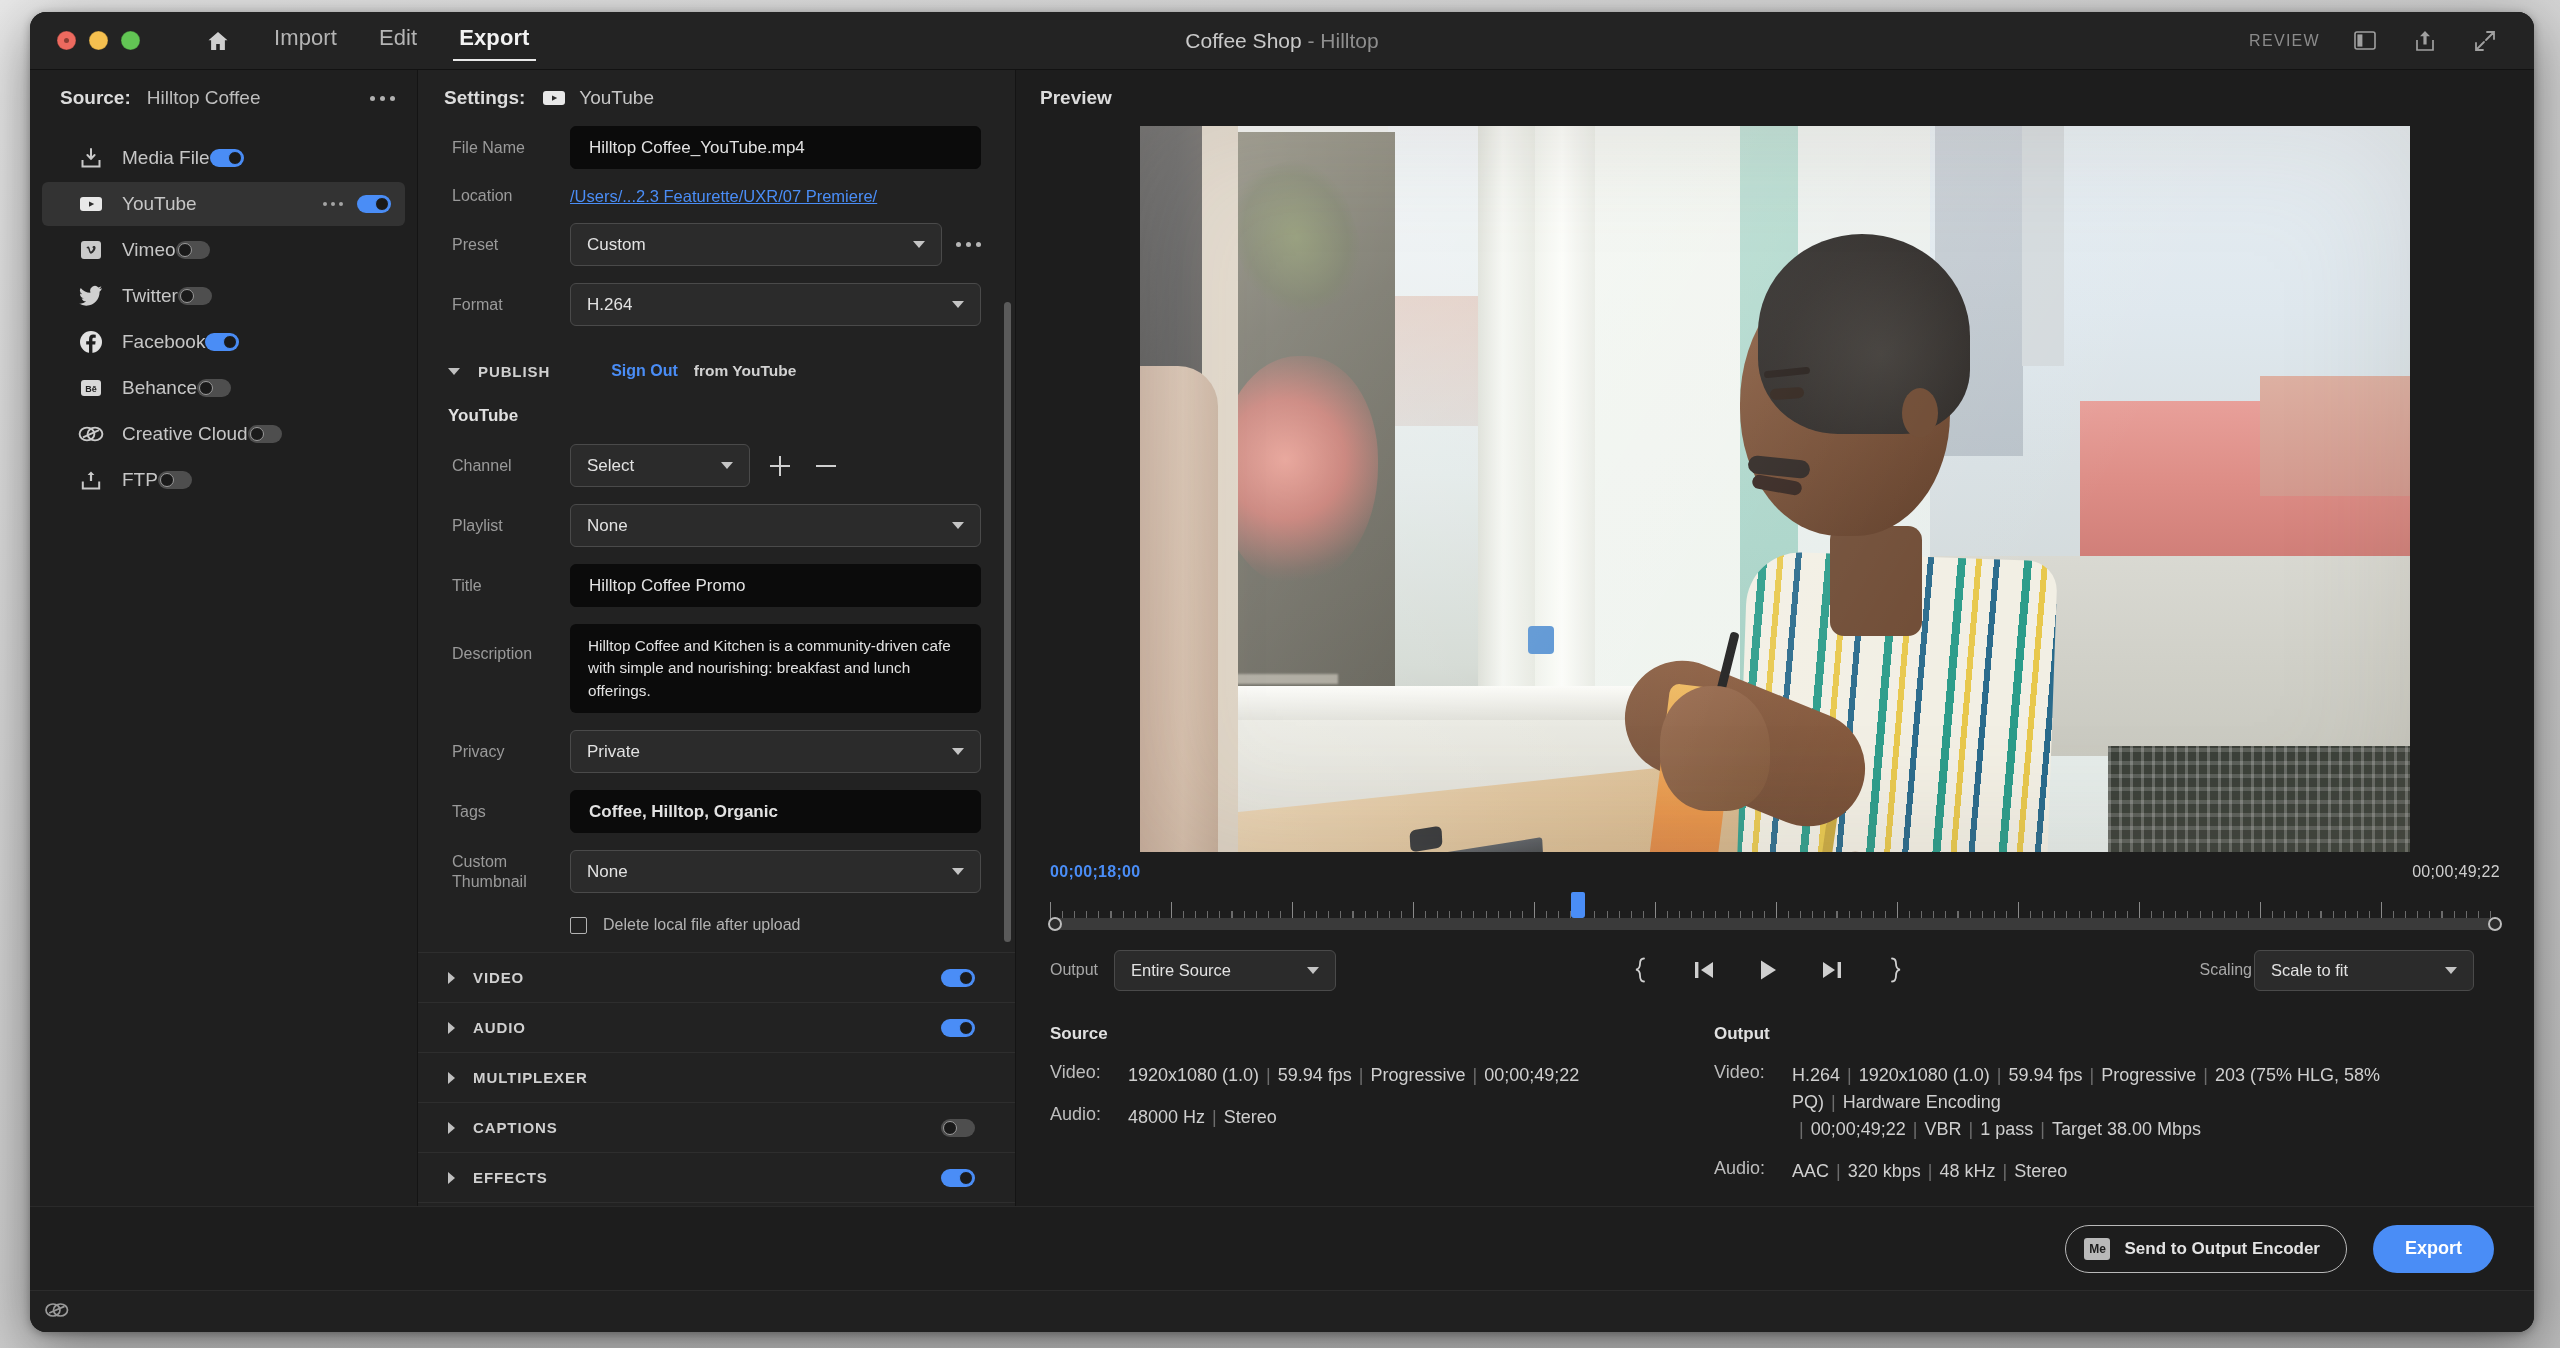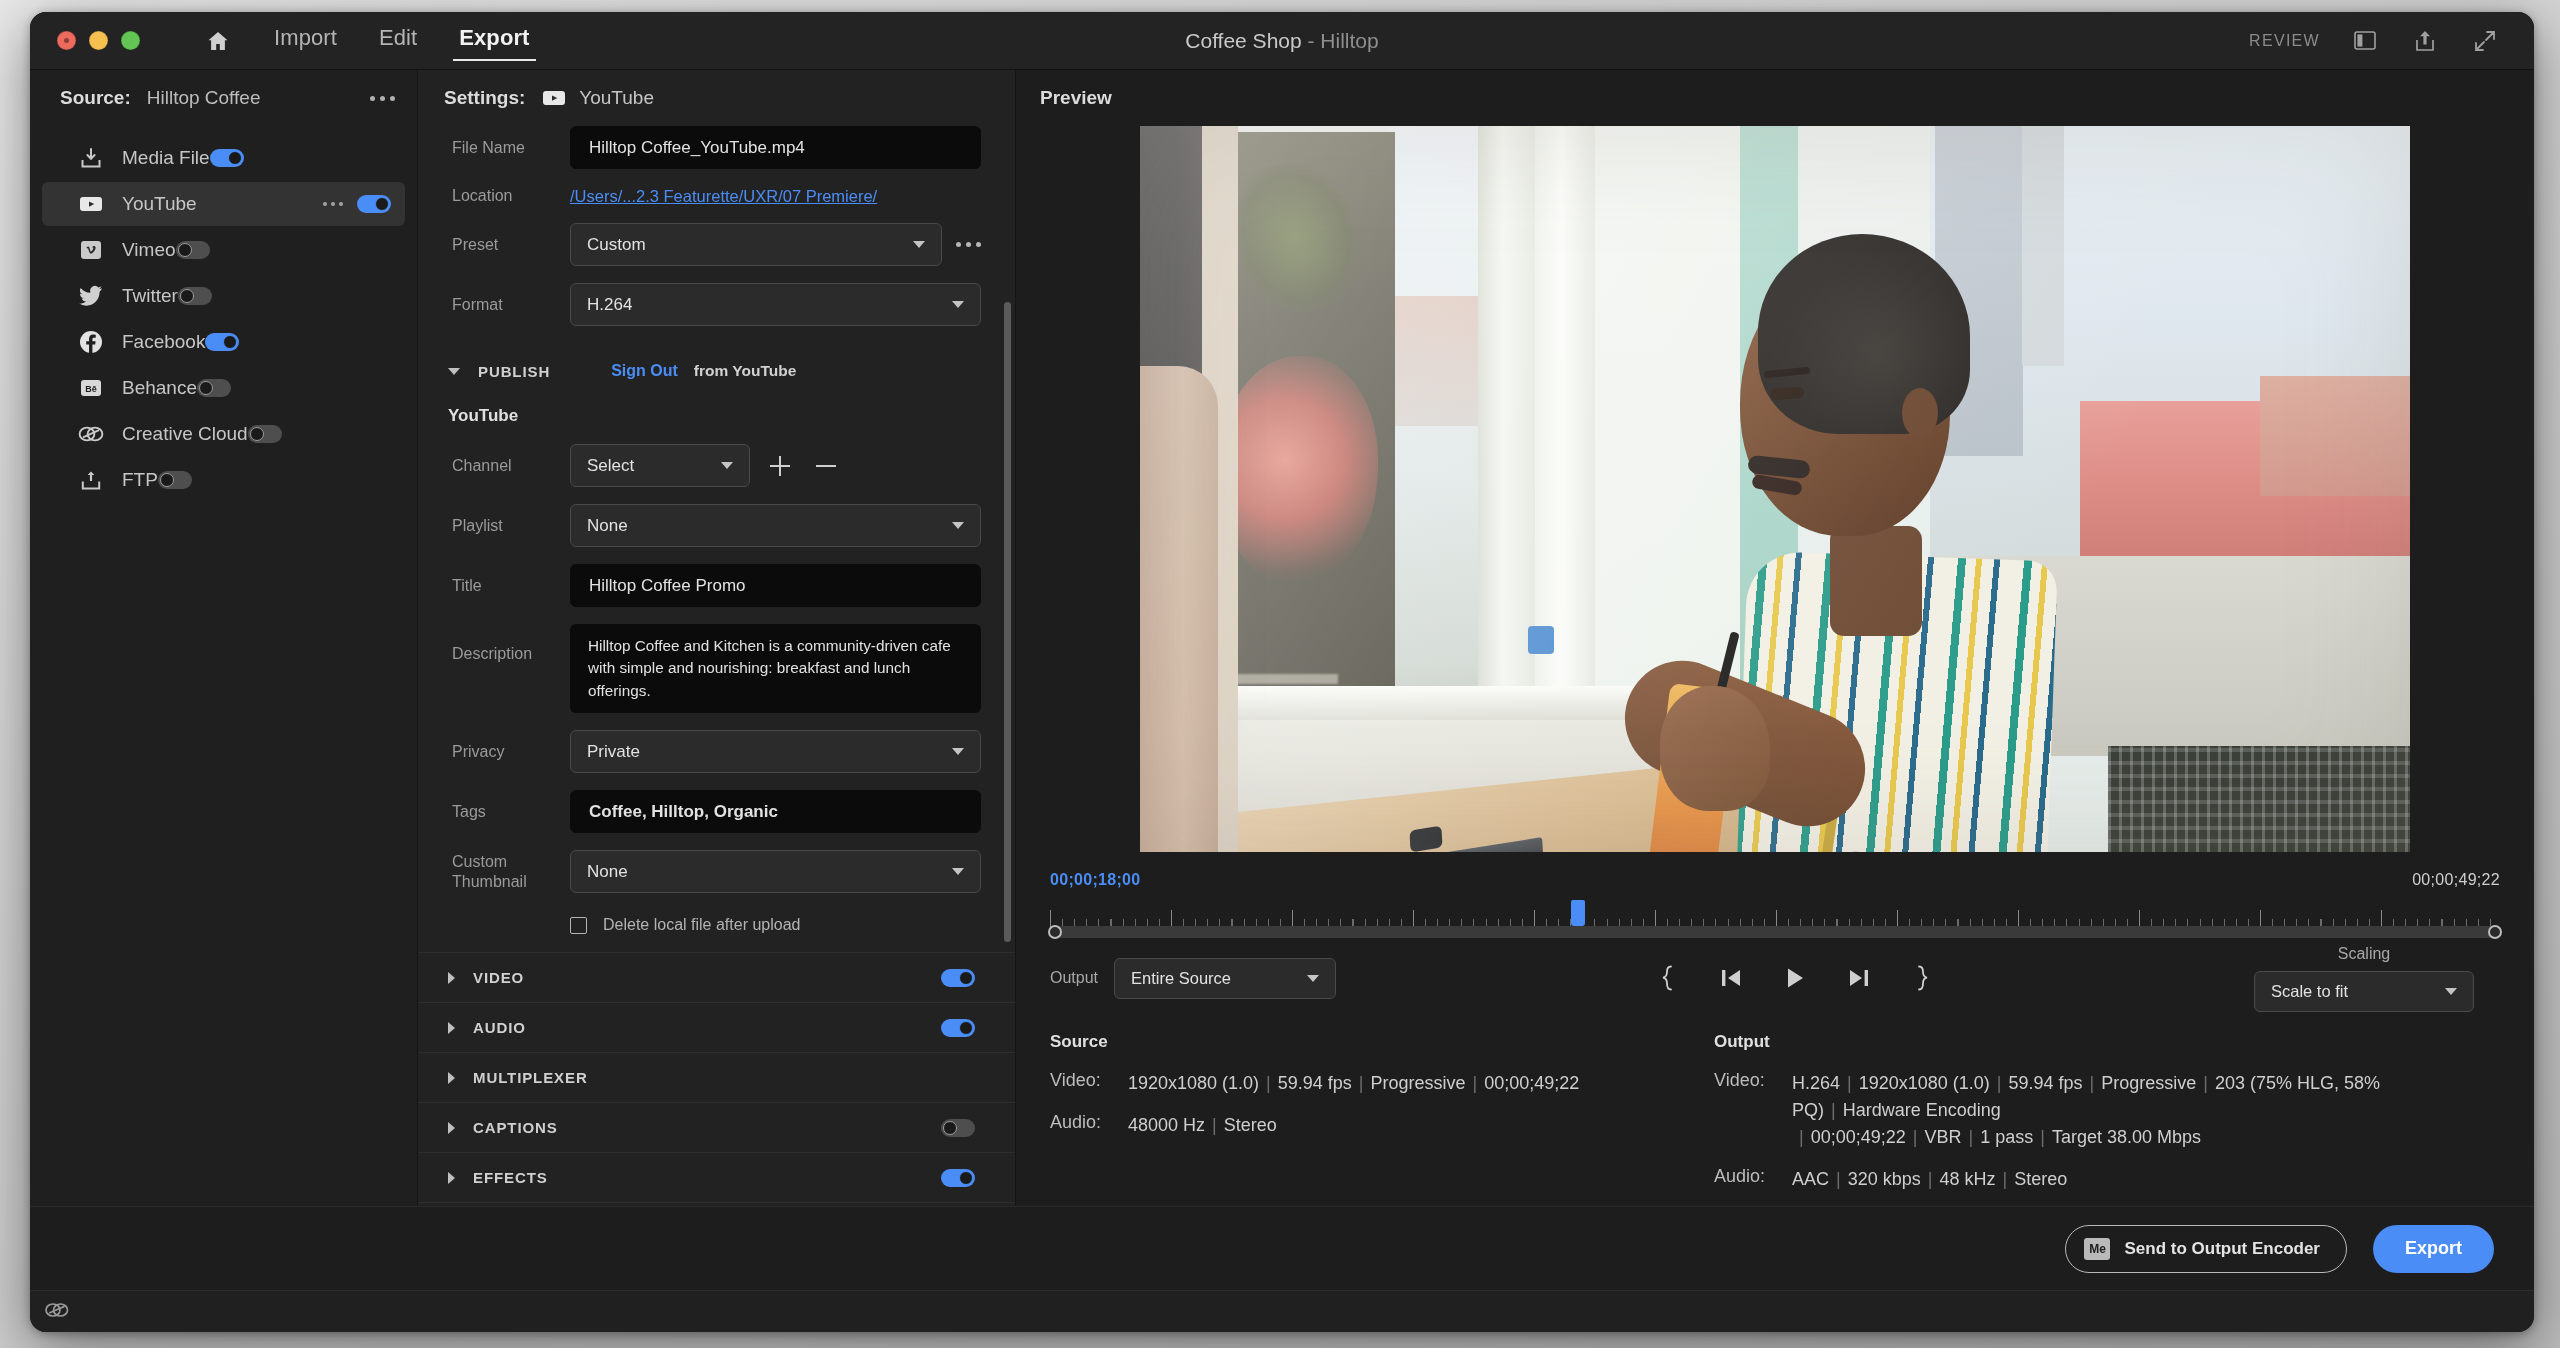--- a/index.html
+++ b/index.html
@@ -425,21 +425,21 @@
     background: linear-gradient(120deg, rgba(255,255,255,.40) 0%, rgba(255,255,255,.10) 45%, rgba(255,255,255,.0) 70%);
     pointer-events: none;
   }
   #vf-vignette {
     inset: 0;
     box-shadow: inset 0 0 130px rgba(120,110,100,.18);
     pointer-events: none;
   }
 
   
-  #timeline-zone { padding: 12px 26px 0 26px; }
+  #timeline-zone { padding: 4px 26px 0 26px; }
   #time-row {
     display: flex; justify-content: space-between; align-items: center;
     height: 32px;
     padding: 0 8px;
   }
   #time-current { font-size: 16px; color: #4a8df6; font-weight: 700; letter-spacing: .3px;}
   #time-duration { font-size: 16px; color: #cfcfcf; letter-spacing: .3px;}
   #scrub-area { position: relative; height: 44px; margin-top: 4px; }
   #ticks {
     position: absolute; left: 8px; right: 8px; top: 10px; height: 18px;
@@ -486,21 +486,21 @@
   #range-label { font-size: 16px; color: #a8a8a8; margin-right: 16px; }
   #range-select {
     width: 222px; height: 41px;
     background: #2b2b2b; border: 1px solid #4a4a4a; border-radius: 6px;
     display:flex; align-items:center; justify-content:space-between;
     padding: 0 12px 0 16px;
     font-size: 16.5px; color: #e2e2e2;
   }
   #transport { display:flex; align-items:center; gap: 34px; margin: 0 auto; }
   .tp-btn { width: 30px; height: 30px; display:flex; align-items:center; justify-content:center; }
-  #scaling-group { display:flex; align-items:center; gap: 8px; flex-direction: column; }
+  #scaling-group { display:flex; align-items:center; gap: 2px; }
   #scaling-label { font-size: 16px; color: #a8a8a8; }
   #scaling-select {
     width: 220px; height: 41px;
     background: #2b2b2b; border: 1px solid #4a4a4a; border-radius: 6px;
     display:flex; align-items:center; justify-content:space-between;
     padding: 0 12px 0 16px;
     font-size: 16.5px; color: #e2e2e2;
   }
 
   

